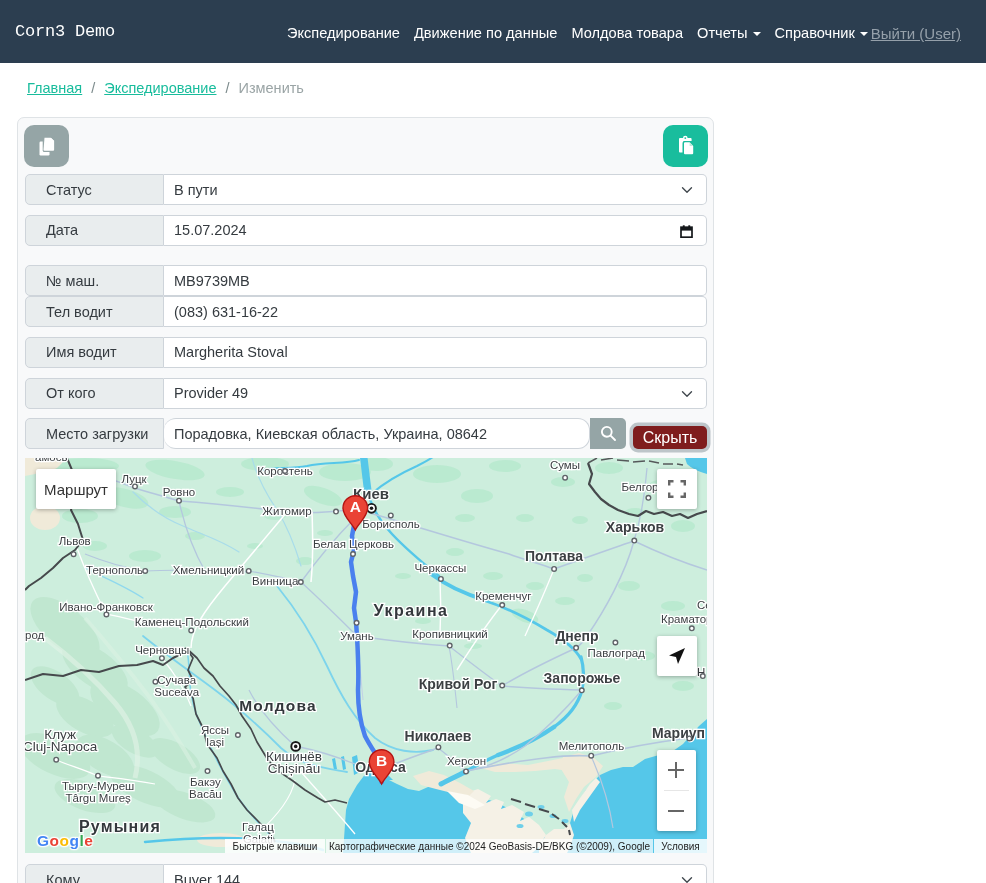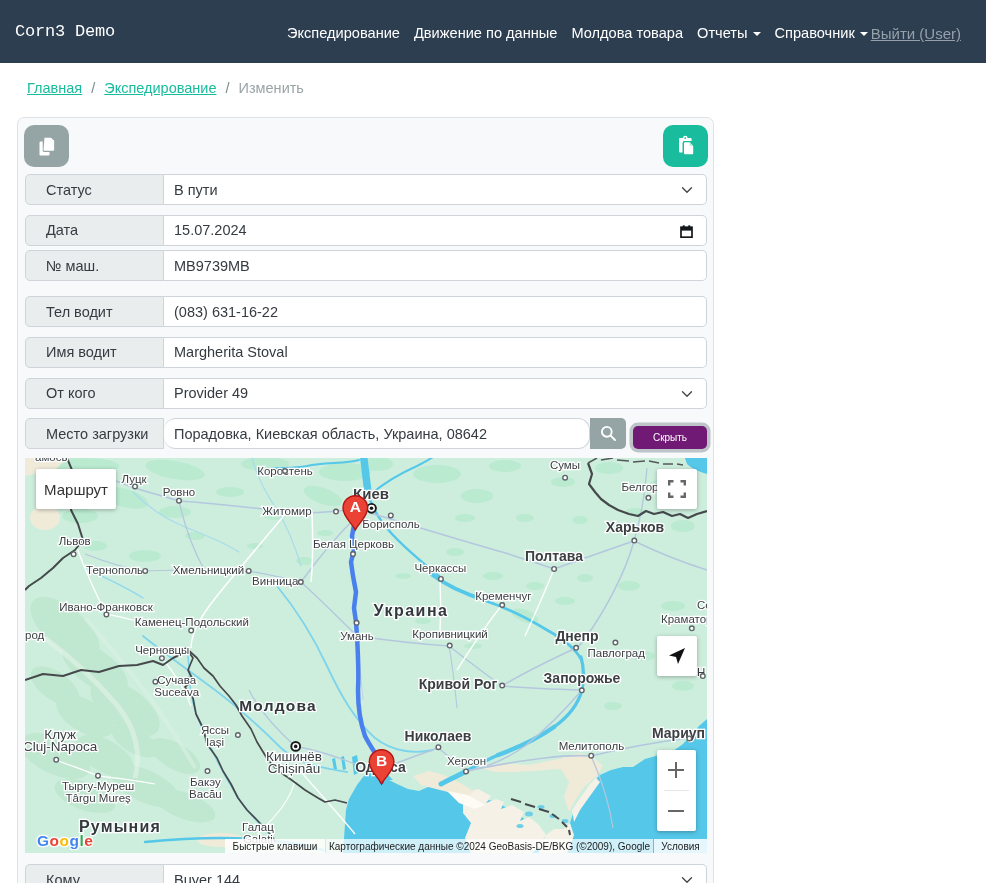--- a/index.html
+++ b/index.html
@@ -30,22 +30,22 @@
 .lbl { width:139px; background:#e9edee; border:1px solid #ced4da; border-radius:5px 0 0 5px;
   color:#353b40; display:flex; align-items:center; padding-left:20px; }
 .ctl { flex:1; background:#fff; border:1px solid #ced4da; border-left:none;
   border-radius:0 5px 5px 0; color:#353b40; display:flex; align-items:center; padding-left:10px;
   position:relative; }
 .chev { position:absolute; right:13px; top:9px; }
 .calicon { position:absolute; right:13px; top:9px; }
 
 .row7 .ctl { border-radius:12px; }
 .sbtn { width:36px; background:#95a5a6; border-radius:0 5px 5px 0; position:relative; }
-.hide-btn { margin-left:7px; width:74px; background:#701a75; color:#fff; border-radius:5px;
-  display:flex; align-items:center; justify-content:center; font-size:10px;
+.hide-btn { margin-left:7px; width:74px; background:#7f1d1d; color:#fff; border-radius:5px;
+  display:flex; align-items:center; justify-content:center; font-size:16px;
   box-shadow:0 0 0 3.5px rgba(141,155,160,0.55);margin-top:8px; }
 
 .map { position:absolute; left:25px; top:458px; width:682px; height:395px; overflow:hidden;
   background:#cdeedd; }
 .mapctl { position:absolute; background:#fff; box-shadow:0 1px 4px rgba(0,0,0,0.3); border-radius:2px; }
 #btn-route { left:11px; top:11px; width:80px; height:40px; font-size:15px; color:#333;
   display:flex; align-items:center; justify-content:center; }
 #btn-fs { left:632px; top:11px; width:40px; height:40px; }
 #btn-loc { left:632px; top:178px; width:40px; height:40px; }
 #zoomctl { left:632px; top:292px; width:39px; height:81px; }
@@ -102,21 +102,21 @@
 <div class="row" style="top:214.7px">
     <div class="lbl">Дата</div>
     <div class="ctl">15.07.2024
   <svg class="calicon" width="13" height="13" viewBox="0 0 13 13">
         <rect x="1" y="2.2" width="11" height="10" fill="none" stroke="#15181b" stroke-width="1.7"></rect>
         <rect x="1" y="2.2" width="11" height="3.4" fill="#15181b"></rect>
         <rect x="2.8" y="0.3" width="1.9" height="2.6" fill="#15181b"></rect>
         <rect x="8.3" y="0.3" width="1.9" height="2.6" fill="#15181b"></rect>
       </svg></div>
   </div>
-<div class="row" style="top:250px">
+<div class="row" style="top:265px">
     <div class="lbl">№ маш.</div>
     <div class="ctl">MB9739MB</div>
   </div>
 <div class="row" style="top:296.1px">
     <div class="lbl">Тел водит</div>
     <div class="ctl">(083) 631-16-22</div>
   </div>
 <div class="row" style="top:336.8px">
     <div class="lbl">Имя водит</div>
     <div class="ctl">Margherita Stoval</div>

